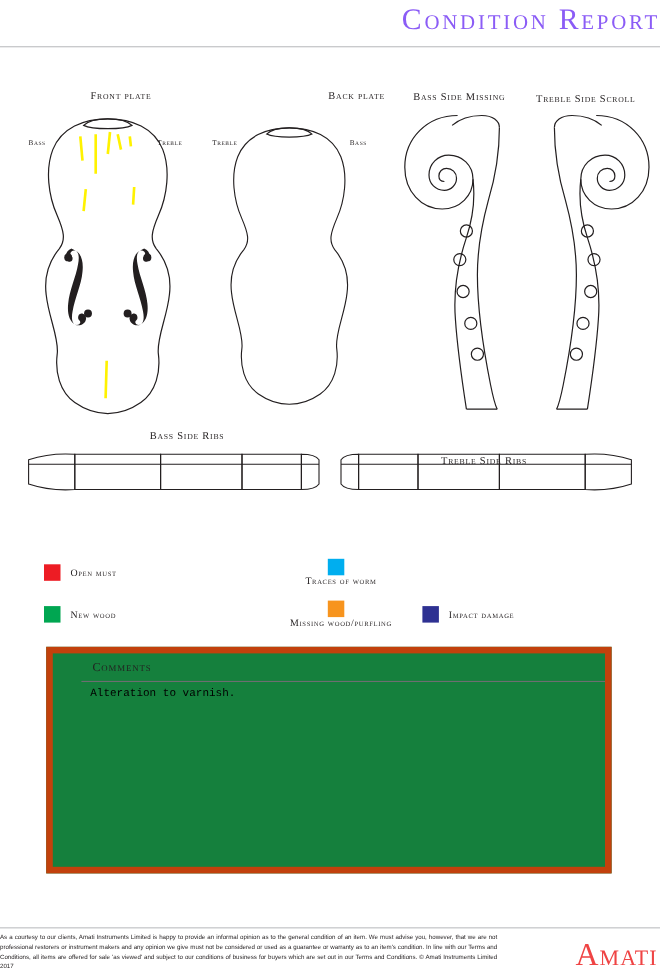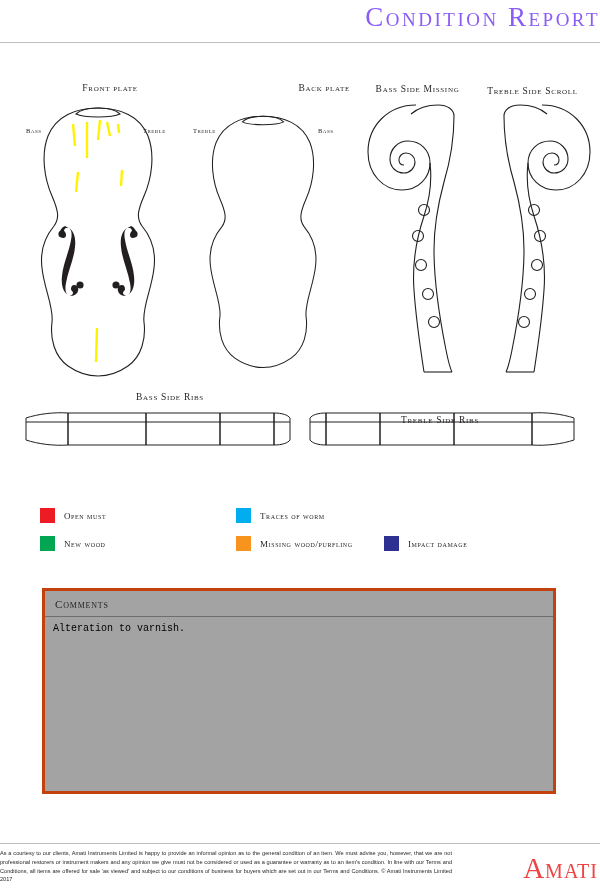--- a/index.html
+++ b/index.html
@@ -71,44 +71,45 @@
   .legend-row {
     display: flex;
     width: 540px;
     margin-bottom: 13px;
   }
   .legend-item {
     display: flex;
     align-items: center;
     width: 196px;
   }
-  .legend-item.third { width: 148px; }
+  .legend-item.third { width: 148px; flex-direction: column; }
   .swatch {
     width: 15px;
     height: 15px;
     margin-right: 9px;
     flex: 0 0 auto;
   }
   .legend-label {
     font-family: "Liberation Serif", serif;
     font-variant: small-caps;
     font-size: 9px;
     letter-spacing: 0.6px;
     color: #231f20;
   }
   
   .comments-box {
     position: absolute;
     left: 42px;
     top: 588px;
     width: 514px;
     height: 206px;
-    border: 3px solid #c2410c;
+    border: 6px solid #c2410c;
     box-sizing: border-box;
-    background: #a3a3a3;
+    background: #15803d;
+    padding-left: 26px;
   }
   .comments-head {
     height: 26px;
     border-bottom: 1px solid #6d6e71;
     display: flex;
     align-items: center;
     padding-left: 10px;
     box-sizing: border-box;
   }
   .comments-head span {

